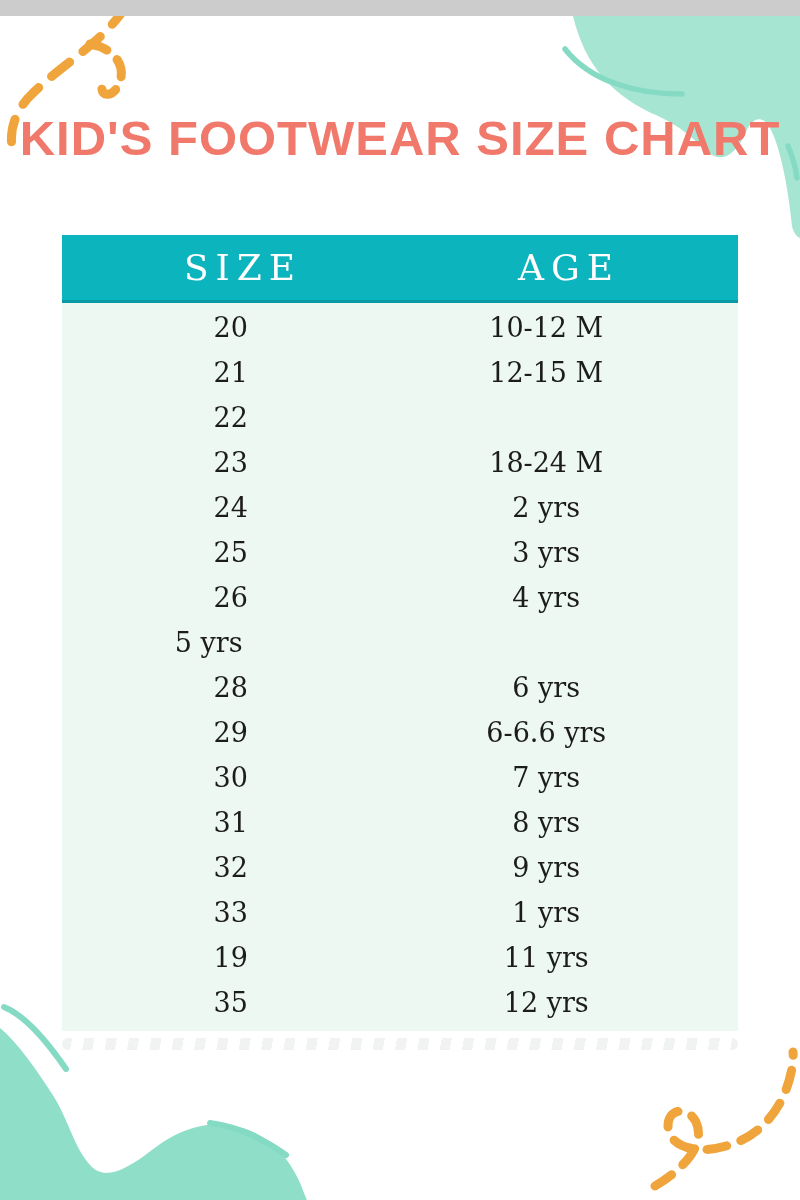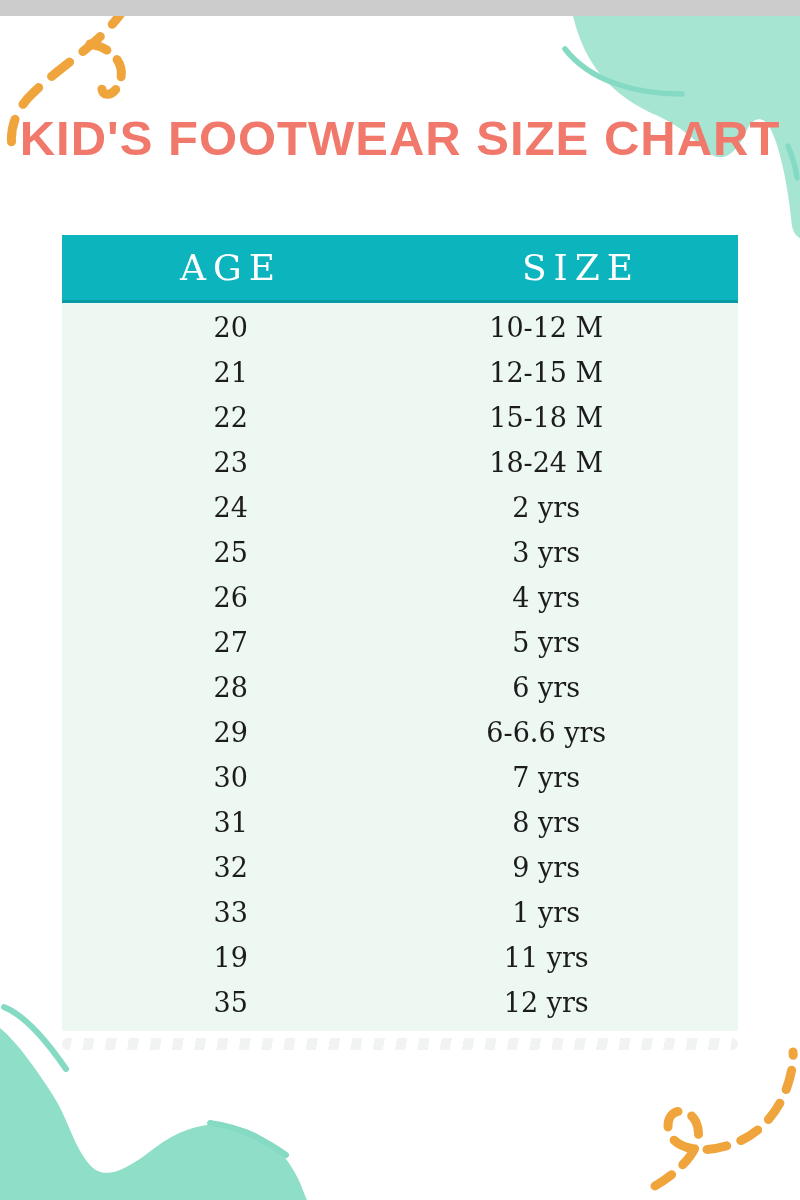--- a/index.html
+++ b/index.html
@@ -84,54 +84,52 @@
 
   <svg class="deco tl" width="150" height="150" viewBox="0 0 150 150" aria-hidden="true">
     <path d="M126,-10 C104,26 62,48 32,78 C15,94 8,116 13,136" fill="none" style="stroke:var(--orange-dash)" stroke-width="9" stroke-dasharray="23 17" stroke-linecap="round"></path>
     <path d="M90,28 C114,32 127,50 119,68 C113,82 100,81 102,69" fill="none" style="stroke:var(--orange-dash)" stroke-width="9" stroke-dasharray="18 14" stroke-linecap="round"></path>
   </svg>
 
   <div class="page-title">KID'S FOOTWEAR SIZE CHART</div>
 
   <div class="size-table">
     <div class="table-header">
+      <div class="hcell size">SIZE</div>
       <div class="hcell age">AGE</div>
-      <div class="hcell size">SIZE</div>
     </div>
     <div class="table-body">
         <div class="trow">
           <span class="cell size">20</span>
           <span class="cell age">10-12 M</span>
         </div>
         <div class="trow">
           <span class="cell size">21</span>
           <span class="cell age">12-15 M</span>
         </div>
         <div class="trow">
           <span class="cell size">22</span>
-          <span class="cell age">15-18 M</span>
         </div>
         <div class="trow">
           <span class="cell size">23</span>
           <span class="cell age">18-24 M</span>
         </div>
         <div class="trow">
           <span class="cell size">24</span>
           <span class="cell age">2 yrs</span>
         </div>
         <div class="trow">
           <span class="cell size">25</span>
           <span class="cell age">3 yrs</span>
         </div>
         <div class="trow">
           <span class="cell size">26</span>
           <span class="cell age">4 yrs</span>
         </div>
         <div class="trow">
-          <span class="cell size">27</span>
           <span class="cell age">5 yrs</span>
         </div>
         <div class="trow">
           <span class="cell size">28</span>
           <span class="cell age">6 yrs</span>
         </div>
         <div class="trow">
           <span class="cell size">29</span>
           <span class="cell age">6-6.6 yrs</span>
         </div>

